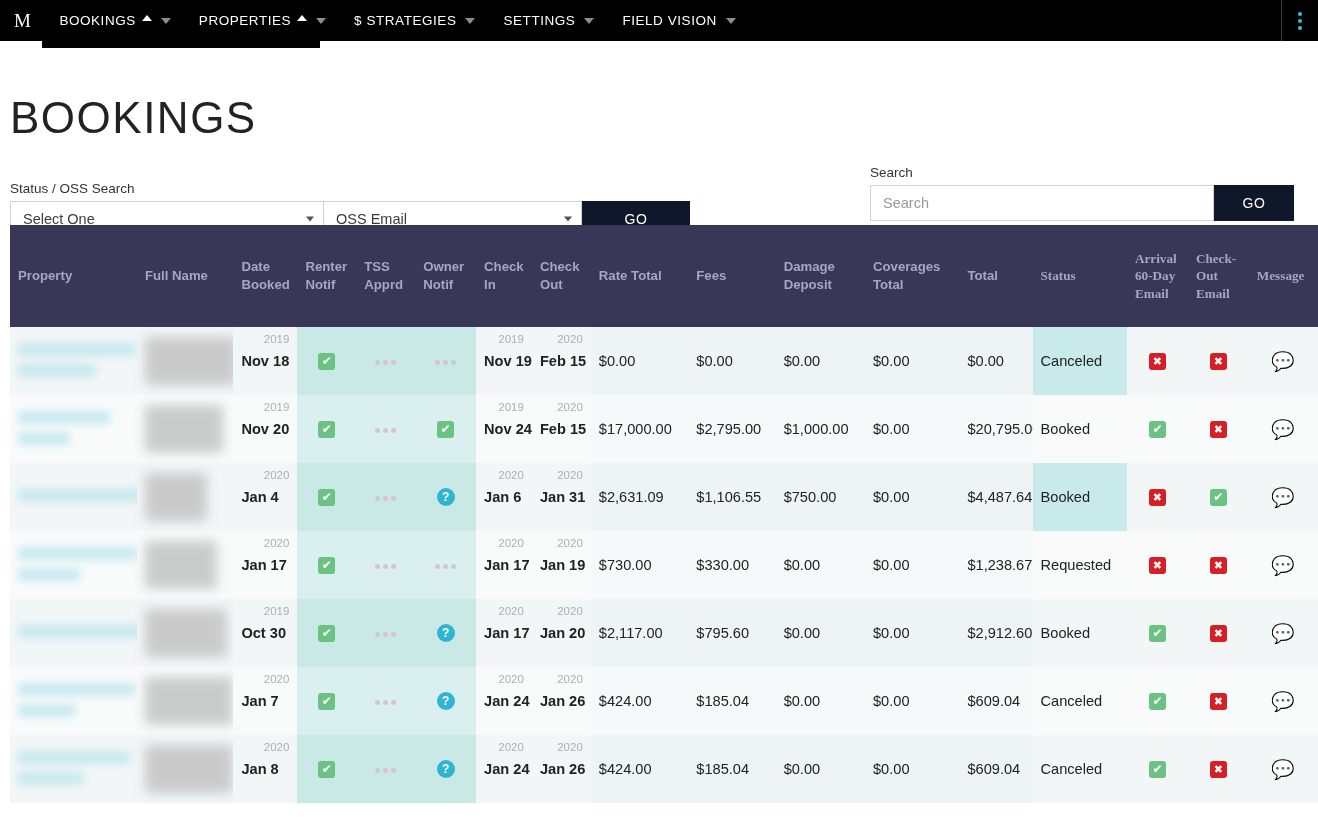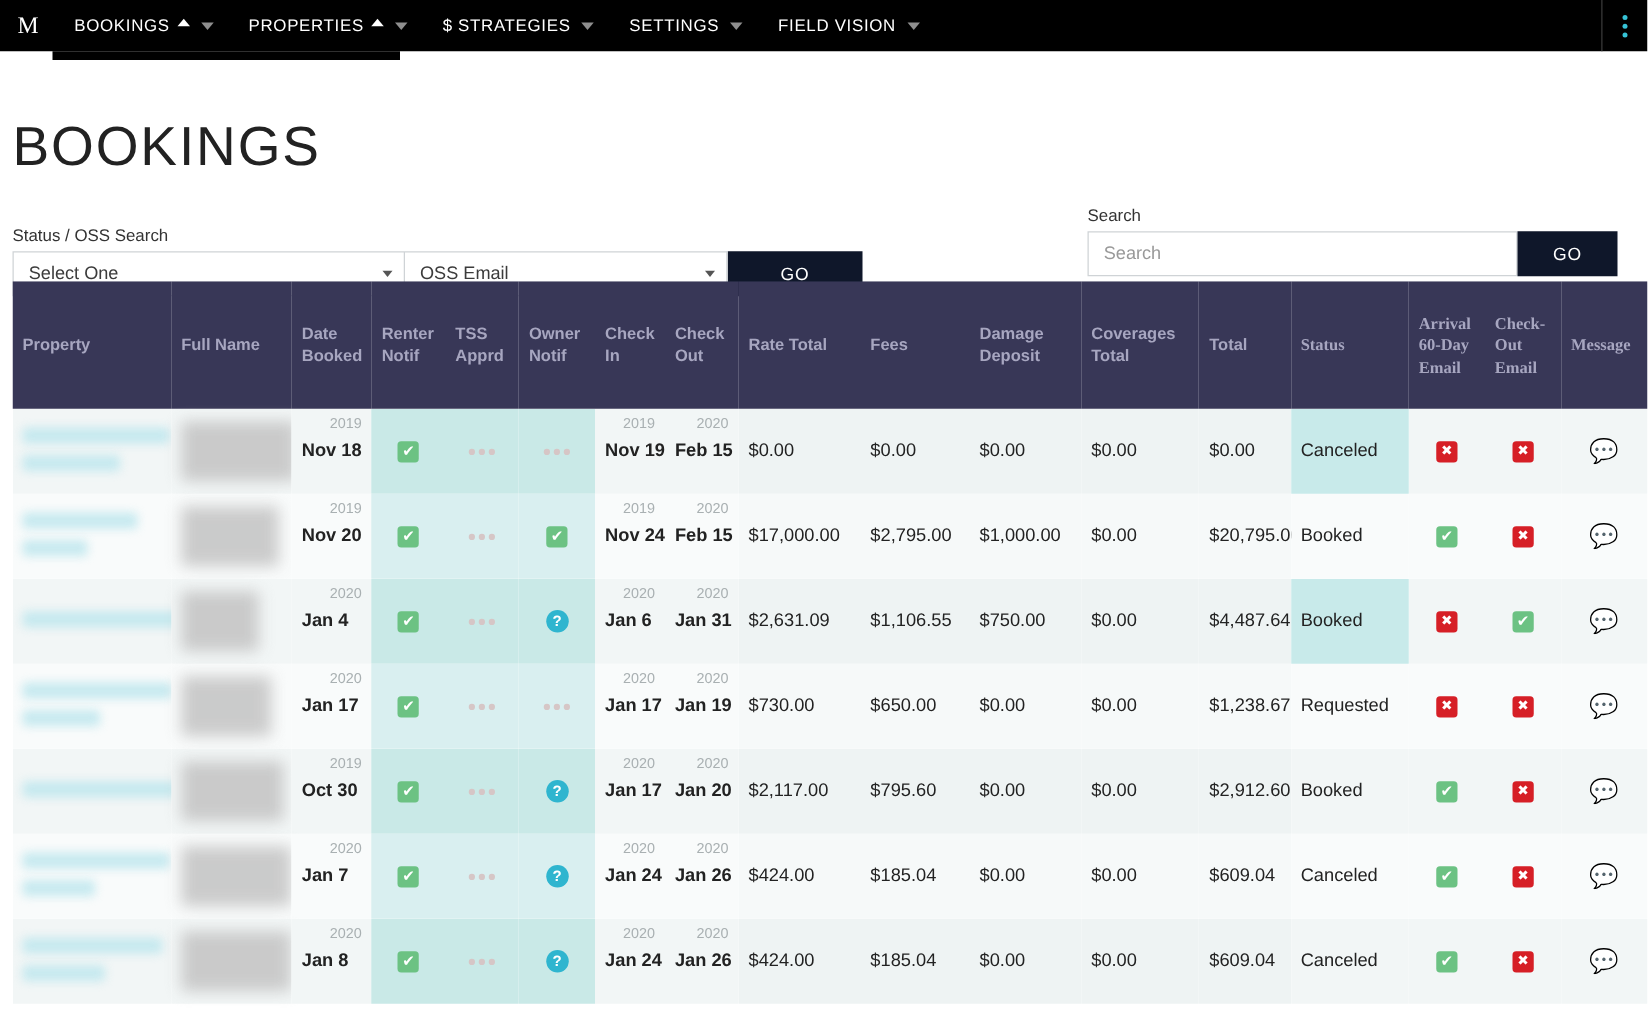--- a/index.html
+++ b/index.html
@@ -467,21 +467,21 @@
               <i></i>
             </span></td>
           <td class="notif cell-center"><span class="ico dots">
               <i></i>
               <i></i>
               <i></i>
             </span></td>
           <td><span class="year">2020</span><span class="datecell">Jan 17</span></td>
           <td><span class="year">2020</span><span class="datecell">Jan 19</span></td>
           <td class="money">$730.00</td>
-          <td class="money">$650.00</td>
+          <td class="money">$330.00</td>
           <td class="money">$0.00</td>
           <td class="money">$0.00</td>
           <td class="money">$1,238.67</td>
           <td>Requested</td>
           <td class="cell-center"><span class="ico xmark">✖</span></td>
           <td class="cell-center"><span class="ico xmark">✖</span></td>
           <td class="cell-center"><span class="ico bubble">💬</span></td>
         </tr>
         <tr class="odd">
           <td><span class="blur-prop" style="width:125px"></span></td>

